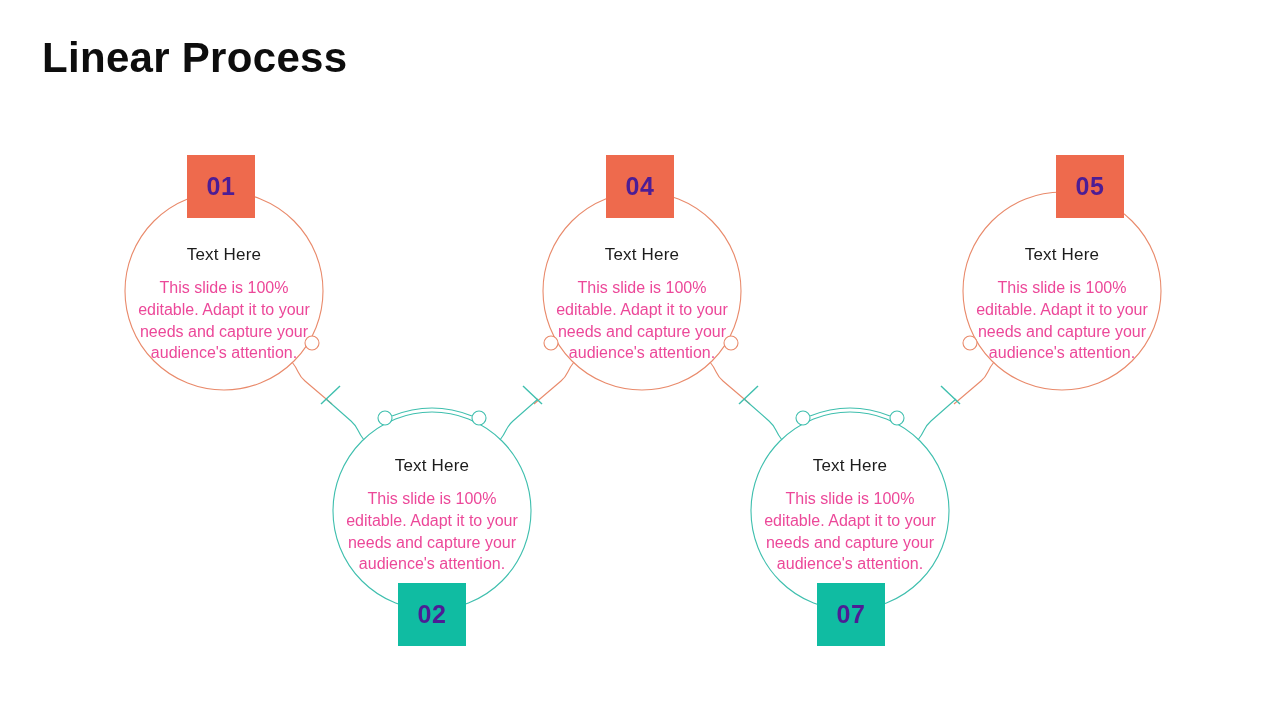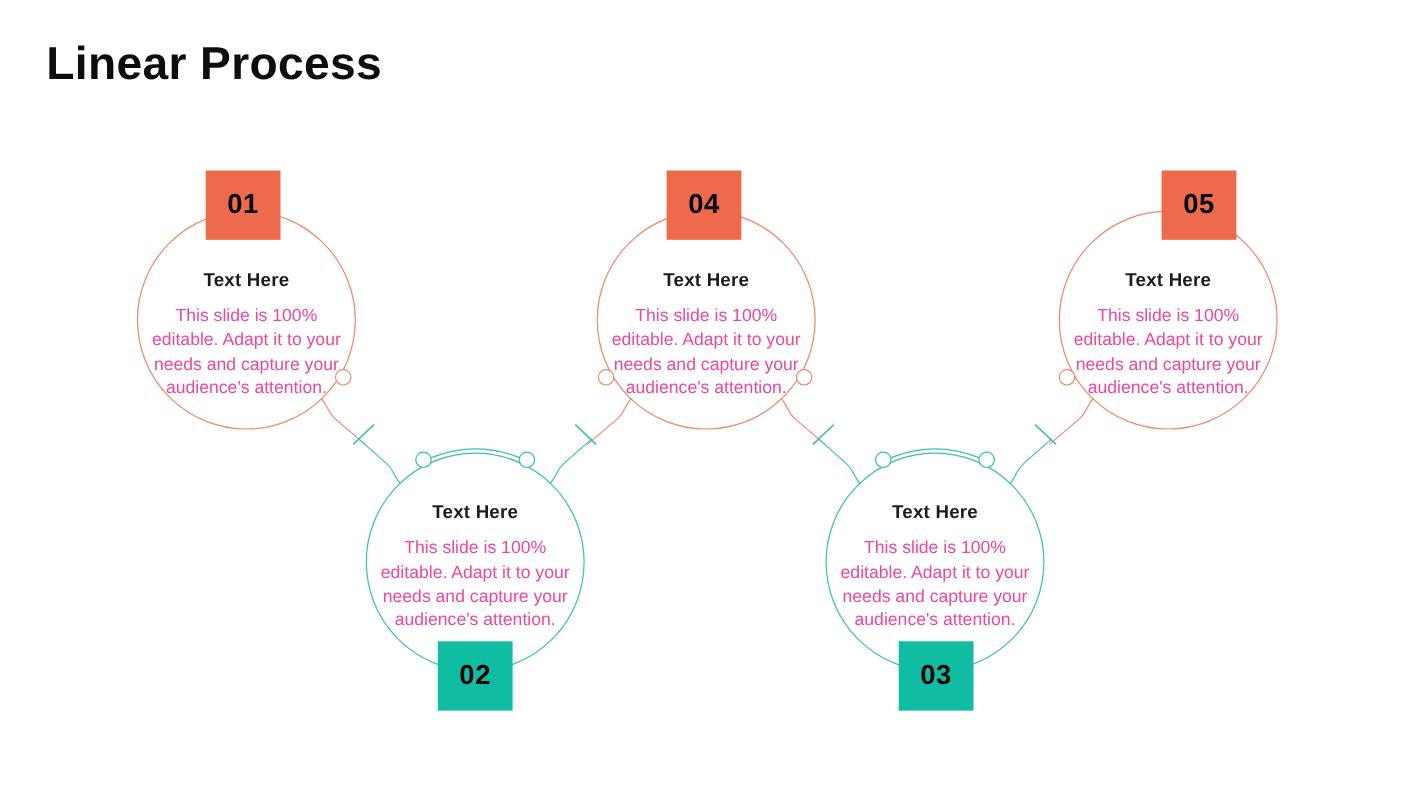--- a/index.html
+++ b/index.html
@@ -64,33 +64,33 @@
   
   .num-box {
     position: absolute;
     width: 68px;
     height: 63px;
     display: flex;
     align-items: center;
     justify-content: center;
     font-size: 25px;
     font-weight: bold;
-    color: #000000;
+    color: #4c1d95;
     letter-spacing: 0.5px;
   }
 
   
   .node-text {
     position: absolute;
     width: 190px;
     text-align: center;
   }
   .node-heading {
     font-size: 17px;
-    font-weight: bold;
+    font-weight: normal;
     color: #1c1c1c;
     letter-spacing: 0.2px;
     margin: 0 0 12px 0;
     line-height: 1.2;
   }
   .node-body {
     font-size: 16px;
     color: #ec4899;
     line-height: 1.35;
     margin: 0;
@@ -149,21 +149,21 @@
     <circle cx="803" cy="418" r="7" fill="#ffffff" stroke="#3FBFAE" stroke-width="1.1"></circle>
     <circle cx="897" cy="418" r="7" fill="#ffffff" stroke="#3FBFAE" stroke-width="1.1"></circle>
   </svg>
 
   <div class="num-box" style="left:187px; top:155px; background:#EE6A4D;">01</div>
 
   <div class="num-box" style="left:398px; top:583px; background:#10BCA2;">02</div>
 
   <div class="num-box" style="left:606px; top:155px; background:#EE6A4D;">04</div>
 
-  <div class="num-box" style="left:817px; top:583px; background:#10BCA2;">03</div>
+  <div class="num-box" style="left:817px; top:583px; background:#10BCA2;">07</div>
 
   <div class="num-box" style="left:1056px; top:155px; background:#EE6A4D;">05</div>
 
   <div class="node-text" style="left:129px; top:245px;">
     <p class="node-heading">Text Here</p>
     <p class="node-body">This slide is 100% editable. Adapt it to your needs and capture your audience's attention.</p>
   </div>
 
   <div class="node-text" style="left:337px; top:456px;">
     <p class="node-heading">Text Here</p>

